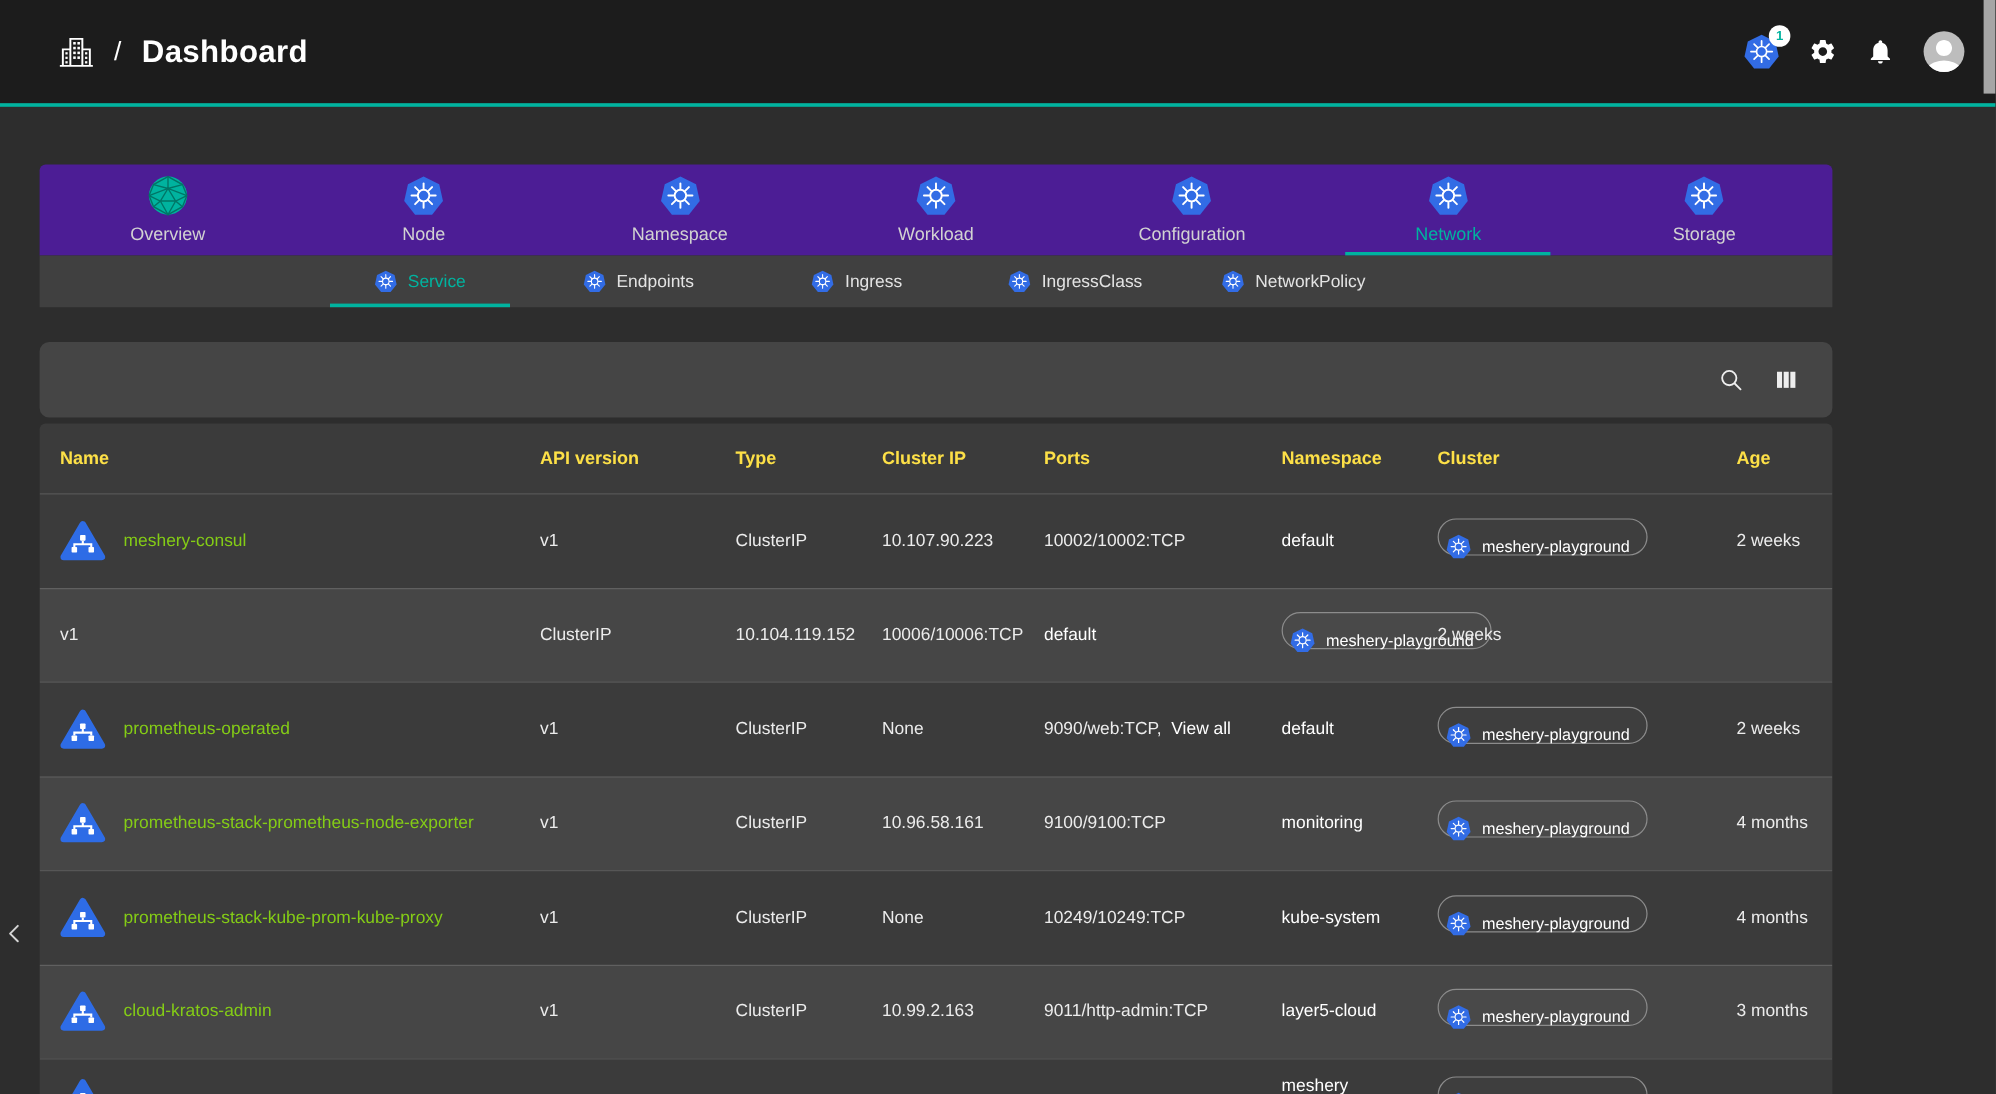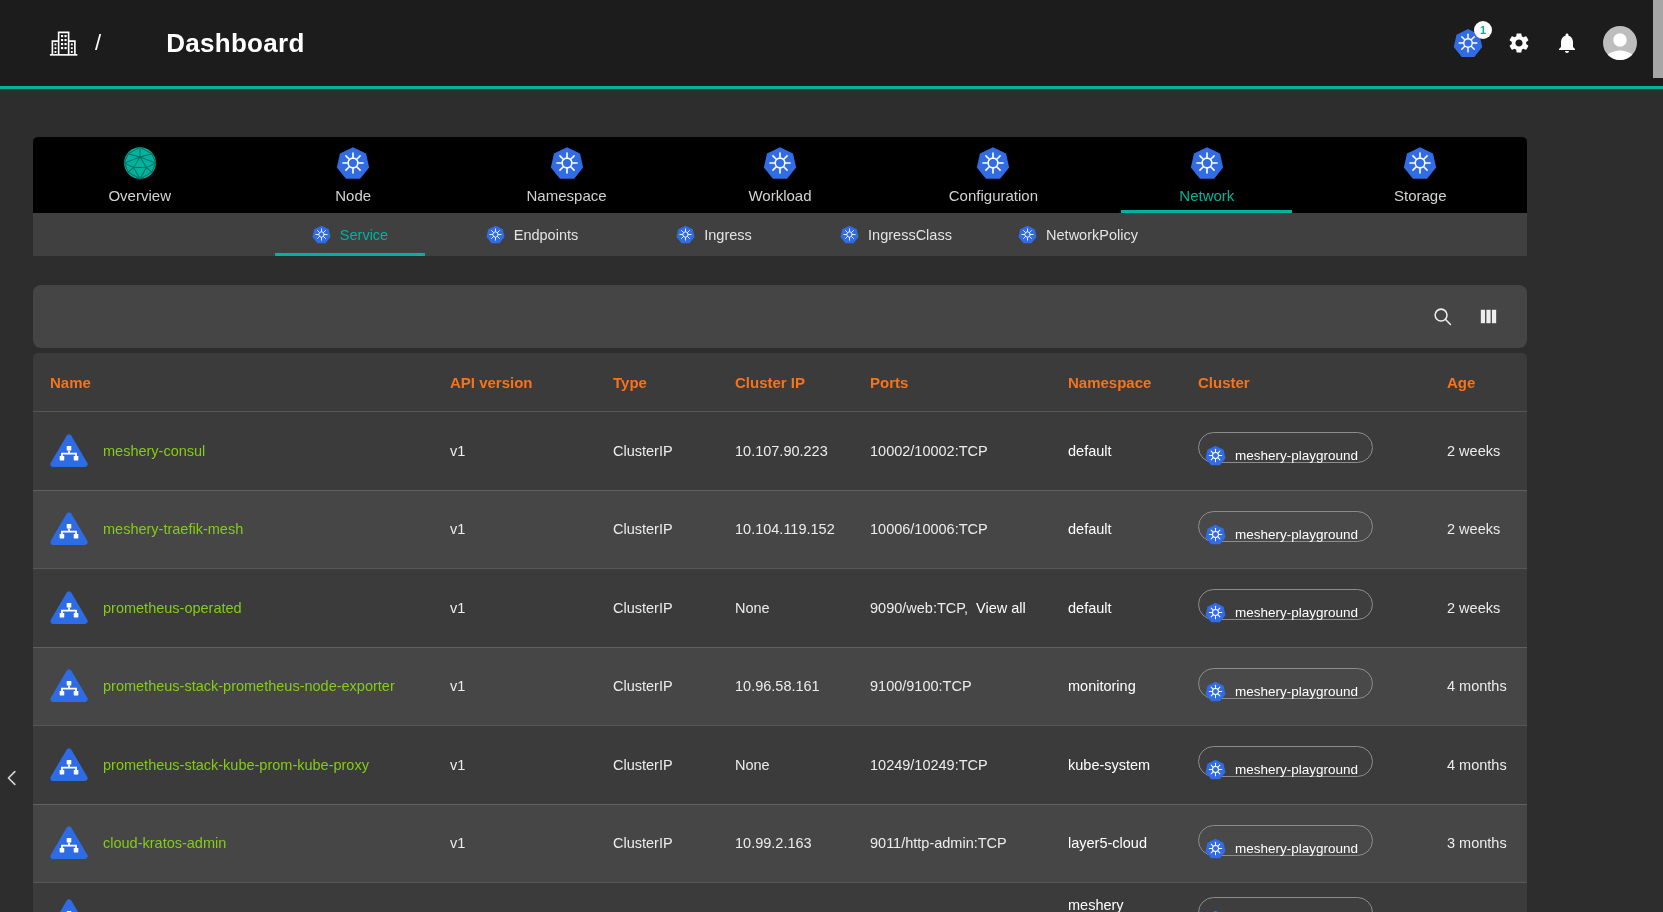--- a/index.html
+++ b/index.html
@@ -12,41 +12,41 @@
 
   
   .app-header {
     position:absolute; top:0; left:0; width:100%; height:86px; background:#1c1c1c;
     display:flex; align-items:center; justify-content:space-between;
     padding:0 26px 0 48px; z-index:3;
   }
   .hleft { display:flex; align-items:center; gap:17px; }
   .building-icon { width:30px; height:32px; display:inline-block; cursor:pointer; }
   .crumb-sep { color:#fff; font-size:22px; font-weight:400; }
-  .page-title { color:#fff; font-size:26px; font-weight:700; letter-spacing:.3px;margin-left:48px; }
+  .page-title { color:#fff; font-size:26px; font-weight:700; letter-spacing:.3px; }
   .hright { display:flex; align-items:center; gap:24px; }
   .k8s-ctx { position:relative; width:30px; height:30px; cursor:pointer; }
   .ctx-badge {
     position:absolute; top:-7px; right:-9px; width:18px; height:18px; border-radius:50%;
     background:#fff; color:#00B39F; font-size:11px; font-weight:700;
     display:flex; align-items:center; justify-content:center;
   }
   .hicon { width:24px; height:24px; display:inline-block; cursor:pointer; }
   .avatar {
     width:34px; height:34px; border-radius:50%; background:#BDBDBD;
     overflow:hidden; display:block; cursor:pointer;
   }
   .avatar svg { transform:translateY(3px) scale(1.05); }
   .accent-line { position:absolute; top:86px; left:0; width:100%; height:3px; background:#00B39F; z-index:3; }
 
   
   .main-col { position:absolute; left:33px; top:0; width:1494px; height:100%; }
 
   
-  .tabs { position:absolute; top:137px; width:100%; height:76px; background:#000000;
+  .tabs { position:absolute; top:137px; width:100%; height:76px; background:#4c1d95;
           border-radius:5px 5px 0 0; display:flex; }
   .tab { flex:1; display:flex; flex-direction:column; align-items:center; justify-content:center;
          gap:7px; position:relative; cursor:pointer; }
   .tab-icon { width:34px; height:34px; }
   .tab-label { font-size:15px; color:#d2d2d2; }
   .tab.selected .tab-label { color:#00B39F; }
   .tab.selected::after { content:""; position:absolute; bottom:0; left:10%; width:80%; height:3px; background:#00B39F; }
 
   
   .subtabs { position:absolute; top:213px; width:100%; height:43px; background:#404040;
@@ -63,21 +63,21 @@
              border-radius:8px; display:flex; align-items:center; justify-content:flex-end;
              gap:23px; padding-right:27px; }
   .tbicon { width:23px; height:23px; cursor:pointer; }
 
   
   .svc-table { position:absolute; top:353px; width:100%; height:559px; background:#3b3b3b;
                border-radius:5px 5px 0 0; overflow:hidden; }
   .thead, .tr { display:grid; grid-template-columns:400px 163px 122px 135px 198px 130px 249px 1fr;
                 padding-left:17px; align-items:center; }
   .thead { height:58px; }
-  .th { font-size:15px; font-weight:700; color:#f97316; cursor:pointer; }
+  .th { font-size:15px; font-weight:700; color:#fde047; cursor:pointer; }
   .tr { height:78.5px; border-top:1px solid rgba(255,255,255,.14); cursor:pointer; }
   .tbody .tr:nth-child(even) { background:#464646; }
   .td { font-size:14.5px; color:#ececec; }
   .name-cell { display:flex; align-items:center; gap:15px; }
   .svc-icon { width:38px; height:38px; flex:none; }
   .nm { color:#84cc16; }
   .ports-cell { display:flex; align-items:center; gap:8px; }
   a.viewall, a.ns-link { color:#fff; cursor:pointer; font-size:14.5px; }
   .chip { display:inline-flex; align-items:center; gap:9px; height:31px; padding:16px 14px 0 6px;
           border:1px solid #8c8c8c; border-radius:16px; background:rgba(255,255,255,.02); cursor:pointer; }
@@ -471,34 +471,20 @@
                   </g>
                 </svg>
               </span>
         <span class="chip-label">meshery-playground</span>
       </span>
     </div>
     <div class="td">2 weeks</div>
   </div>
 
   <div class="tr">
-    <div class="td name-cell">
-      <span class="svc-icon" data-icon="svc">
-              <svg viewBox="0 0 24 24">
-                <path d="M12 3.2 L22 20.3 L2 20.3 Z" fill="#2E6CE6" stroke="#2E6CE6" stroke-width="3.5" stroke-linejoin="round"></path>
-                <g fill="#fff">
-                  <rect x="10.55" y="8.8" width="2.9" height="2.9" rx="0.4"></rect>
-                  <rect x="6.1" y="15.1" width="2.9" height="2.9" rx="0.4"></rect>
-                  <rect x="15" y="15.1" width="2.9" height="2.9" rx="0.4"></rect>
-                </g>
-                <path d="M12 11.7 V13.6 M7.55 15.1 V13.6 H16.45 V15.1" stroke="#fff" stroke-width="1.1" fill="none"></path>
-              </svg>
-            </span>
-      <span class="nm">meshery-traefik-mesh</span>
-    </div>
     <div class="td">v1</div>
     <div class="td">ClusterIP</div>
     <div class="td">10.104.119.152</div>
     <div class="td ports-cell">
       <span>10006/10006:TCP</span>
 
     </div>
     <div class="td">
       <a class="ns-link">default</a>
     </div>

